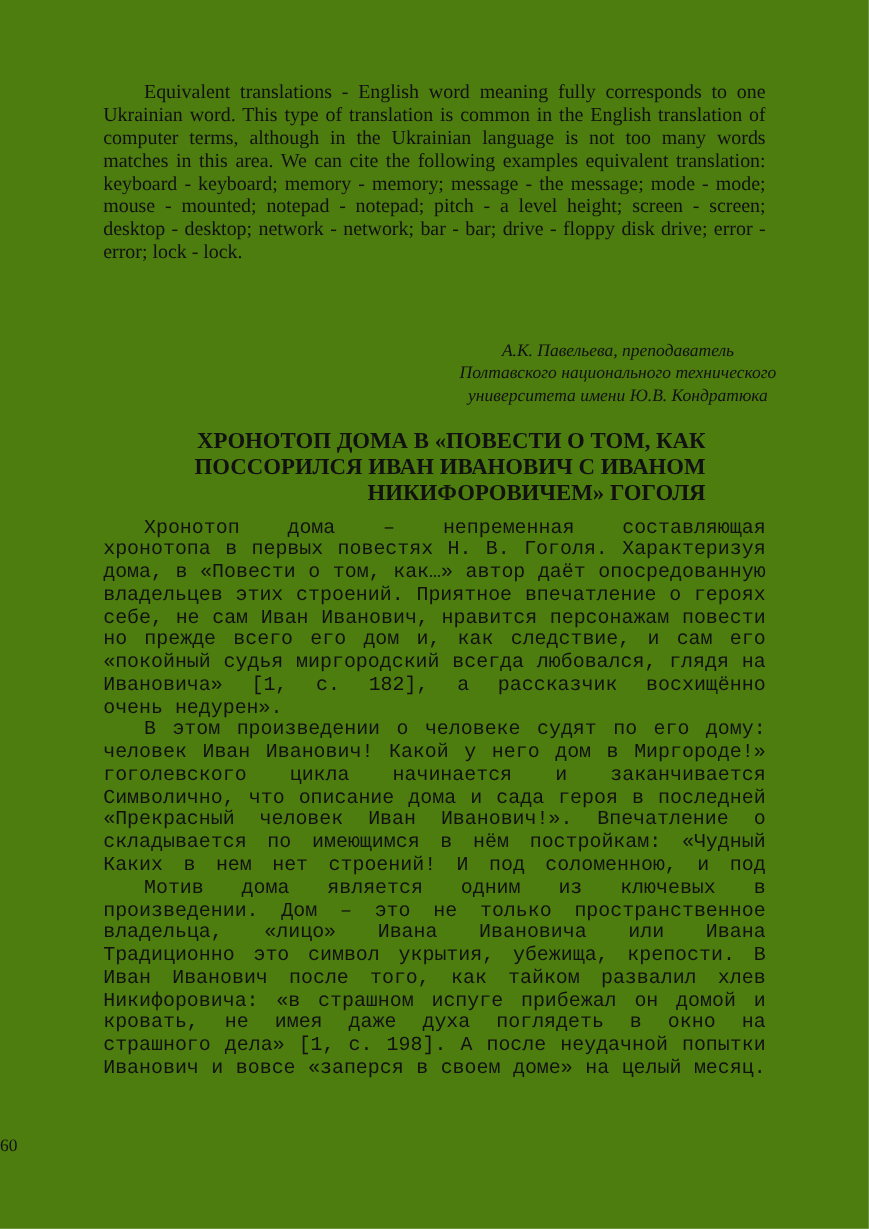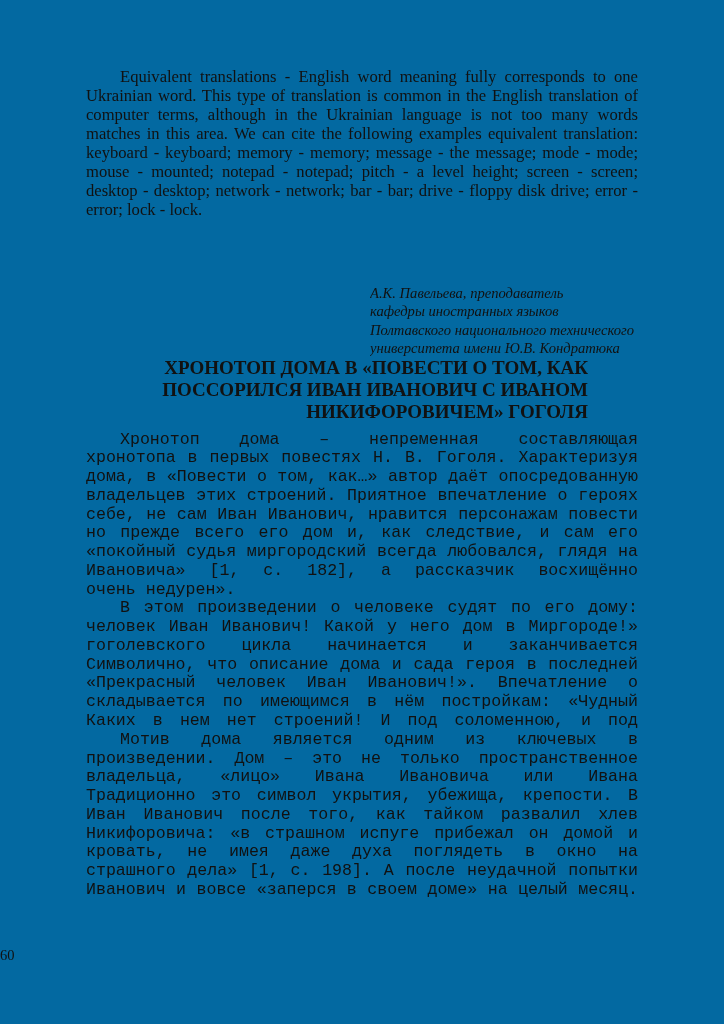--- a/index.html
+++ b/index.html
@@ -1,29 +1,29 @@
 <!DOCTYPE html>
 <html><head>
   <meta charset="utf-8">
   <style>
     html, body { margin: 0; padding: 0; background: #ffffff; }
     body { width: 724px; height: 1024px; position: relative; overflow: hidden; }
-    .page { position: absolute; left: 0; top: 0; width: 724px; height: 1024px; background: #0369a1; color: #111111; font-family: "Liberation Serif", "DejaVu Serif", serif; }
+    .page { position: absolute; left: 0; top: 0; width: 724px; height: 1024px; background: #4d7c0f; color: #111111; font-family: "Liberation Serif", "DejaVu Serif", serif; }
     .block { position: absolute; }
     .line { display: block; white-space: normal; overflow: hidden; }
     .jl { text-align: justify; text-align-last: justify; }
     .ll { text-align: left; text-align-last: left; }
     .ind { padding-left: 34px; }
 
     #intro { left: 86px; top: 67px; width: 552px; font-size: 16.6px; }
     #intro .line { height: 19px; line-height: 19px; }
 
     #udk { left: 88px; top: 258px; font-size: 16.6px; font-weight: bold; line-height: 20px; white-space: nowrap; }
 
-    #author { left: 370px; top: 284px; width: 290px; font-size: 14.6px; font-style: italic; }
+    #author { left: 370px; top: 284px; width: 290px; font-size: 14.6px; font-style: italic; text-align: center; }
     #author .line { height: 18.3px; line-height: 18.3px; white-space: nowrap; }
 
     #title { left: 86px; top: 357px; width: 502px; font-size: 19px; font-weight: bold; text-align: right; }
     #title .line { height: 22px; line-height: 22px; white-space: nowrap; }
 
     #body { left: 86px; top: 430.5px; width: 552px; font-size: 16.6px; font-family: Liberation Mono, monospace; }
     #body .line { height: 18.78px; line-height: 18.78px; }
 
     #pagenum { left: 0; width: 724px; top: 946px; font-size: 14.5px; line-height: 18px; }
   </style>
@@ -39,21 +39,20 @@
     <span class="line jl">matches in this area. We can cite the following examples equivalent translation:</span>
     <span class="line jl">keyboard - keyboard; memory - memory; message - the message; mode - mode;</span>
     <span class="line jl">mouse - mounted; notepad - notepad; pitch - a level height; screen - screen;</span>
     <span class="line jl">desktop - desktop; network - network; bar - bar; drive - floppy disk drive; error -</span>
     <span class="line ll">error; lock - lock.</span>
   </div>
 
 
   <div id="author" class="block">
     <span class="line">А.К. Павельева, преподаватель</span>
-    <span class="line">кафедры иностранных языков</span>
     <span class="line">Полтавского национального технического</span>
     <span class="line">университета имени Ю.В. Кондратюка</span>
   </div>
 
   <div id="title" class="block">
     <span class="line">ХРОНОТОП ДОМА В «ПОВЕСТИ О ТОМ, КАК</span>
     <span class="line">ПОССОРИЛСЯ ИВАН ИВАНОВИЧ С ИВАНОМ</span>
     <span class="line">НИКИФОРОВИЧЕМ» ГОГОЛЯ</span>
   </div>
 

